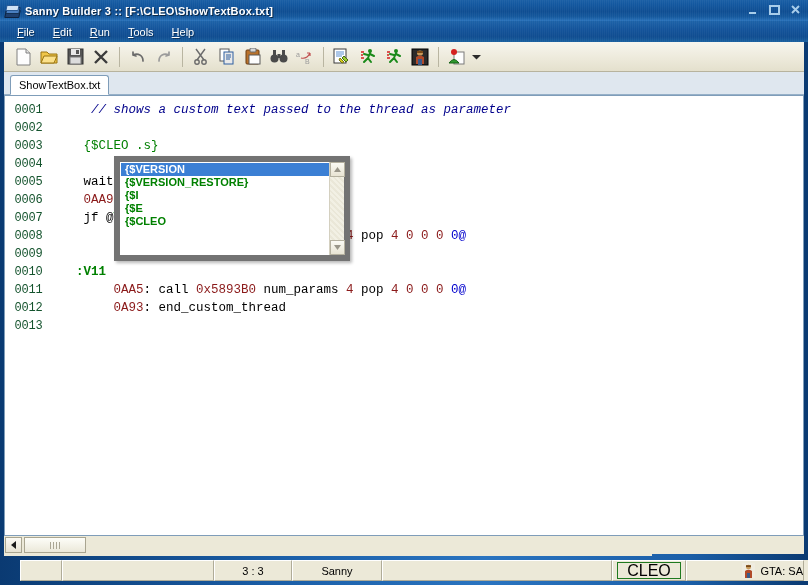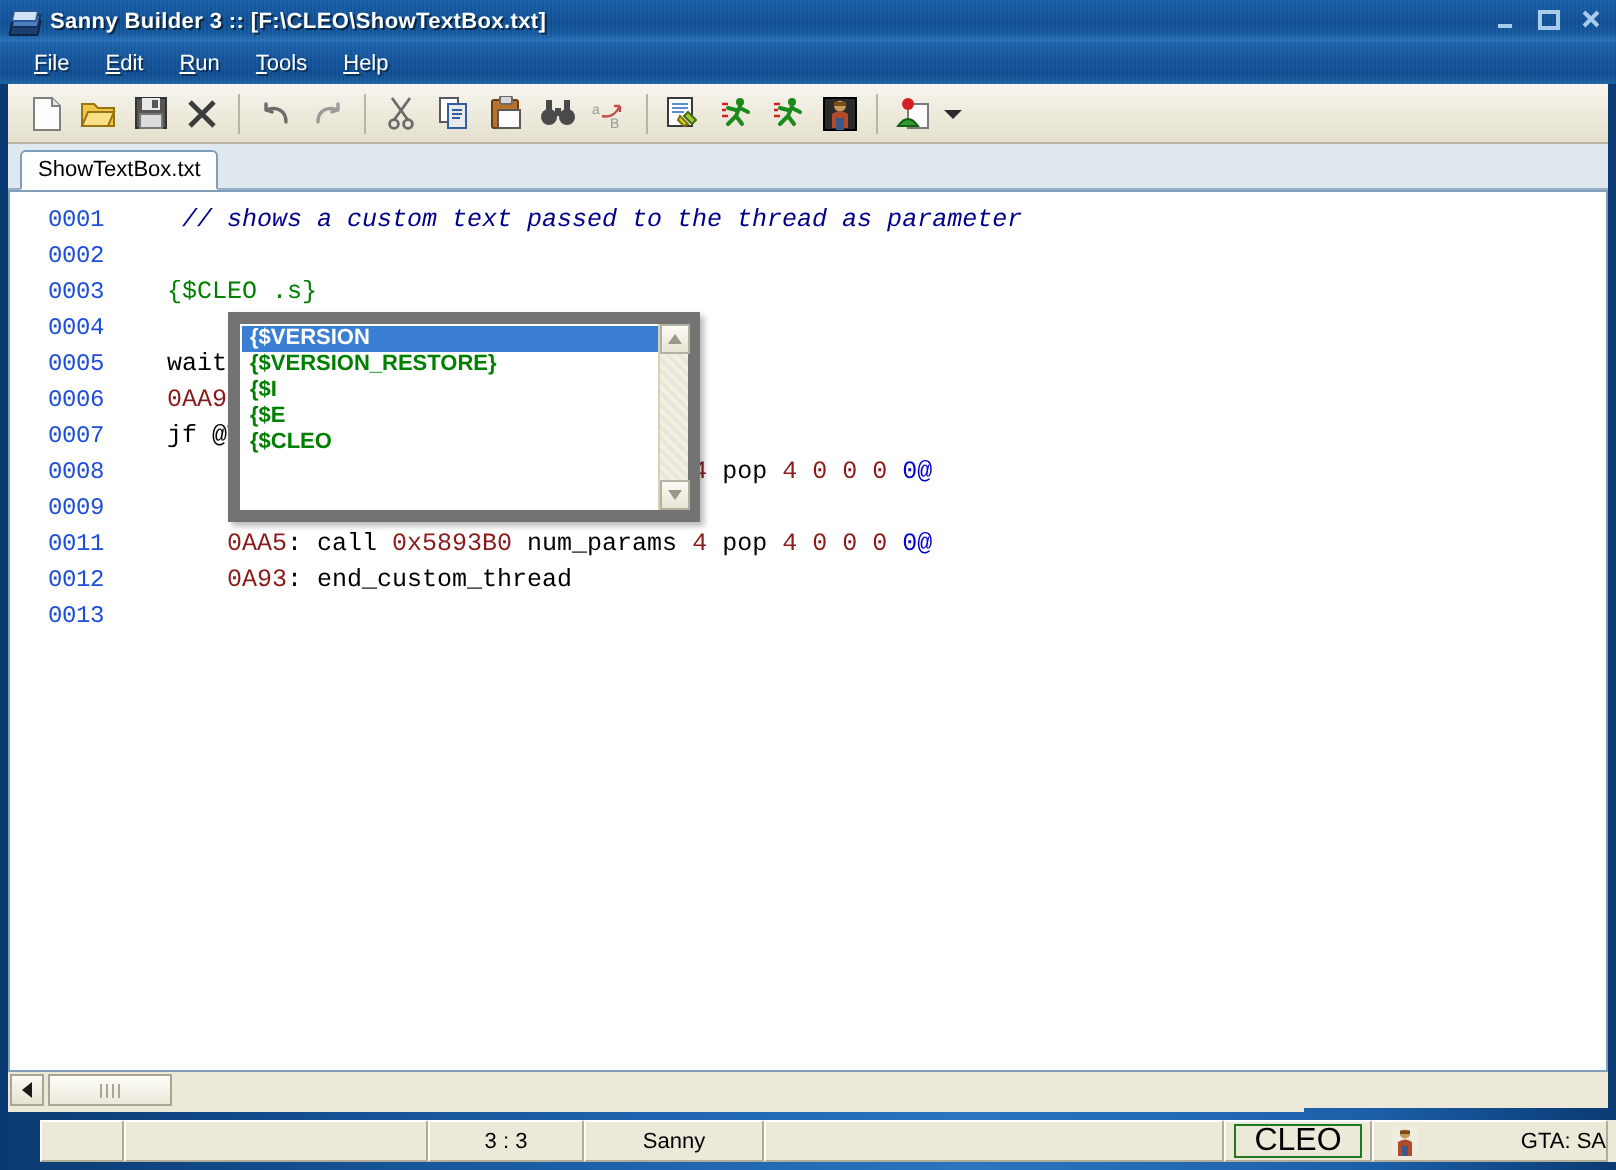--- a/index.html
+++ b/index.html
@@ -94,22 +94,22 @@
     position:absolute;left:0;top:53px;width:800px;height:441px;
     background:#ffffff;border:1px solid #7f9db9;box-sizing:border-box;overflow:hidden;
   }
   .editor{
     position:absolute;left:0;top:0;right:0;bottom:0;
     font-family:"Liberation Mono","DejaVu Sans Mono",monospace;
     font-size:12.5px;line-height:18px;padding-top:5px;box-sizing:border-box;
   }
   .eline{height:18px;display:flex;align-items:center;white-space:pre;}
   .lno{
-    width:56px;min-width:56px;text-align:right;padding-right:9px;box-sizing:border-box;
-    color:#1d4ed8;font-size:12px;letter-spacing:-.2px;
+    width:56px;min-width:56px;text-align:center;padding-right:9px;box-sizing:border-box;
+    color:#14532d;font-size:12px;letter-spacing:-.2px;
   }
   .code{flex:1;white-space:pre;}
   .c-comment{color:#00008B;font-style:italic;}
   .c-dir{color:#008000;}
   .c-label{color:#008000;font-weight:bold;}
   .c-kw{color:#000000;}
   .c-num{color:#8B1A1A;}
   .c-var{color:#0000CD;}
   .c-op{color:#000000;}
 
@@ -349,20 +349,21 @@
       <div class="editor" id="editor-lines">
           <div class="eline"><div class="lno">0001</div><div class="code"><span class="c-comment">    // shows a custom text passed to the thread as parameter</span></div></div>
           <div class="eline"><div class="lno">0002</div><div class="code"><span class="c-op"></span></div></div>
           <div class="eline"><div class="lno">0003</div><div class="code"><span class="c-dir">   {$CLEO .s}</span></div></div>
           <div class="eline"><div class="lno">0004</div><div class="code"><span class="c-op"></span></div></div>
           <div class="eline"><div class="lno">0005</div><div class="code"><span class="c-kw">   wait 0</span></div></div>
           <div class="eline"><div class="lno">0006</div><div class="code"><span class="c-num">   0AA9</span><span class="c-kw">: is_game_version_original</span></div></div>
           <div class="eline"><div class="lno">0007</div><div class="code"><span class="c-kw">   jf @</span><span class="c-label">V11</span></div></div>
           <div class="eline"><div class="lno">0008</div><div class="code"><span class="c-num">       0AA5</span><span class="c-kw">: call </span><span class="c-num">0x5893B0</span><span class="c-kw"> num_params </span><span class="c-num">4</span><span class="c-kw"> pop </span><span class="c-num">4 0 0 0 </span><span class="c-var">0@</span></div></div>
           <div class="eline"><div class="lno">0009</div><div class="code"><span class="c-op"></span></div></div>
+          <div class="eline"><div class="lno">0010</div><div class="code"><span class="c-label">  :V11</span></div></div>
           <div class="eline"><div class="lno">0011</div><div class="code"><span class="c-num">       0AA5</span><span class="c-kw">: call </span><span class="c-num">0x5893B0</span><span class="c-kw"> num_params </span><span class="c-num">4</span><span class="c-kw"> pop </span><span class="c-num">4 0 0 0 </span><span class="c-var">0@</span></div></div>
           <div class="eline"><div class="lno">0012</div><div class="code"><span class="c-num">       0A93</span><span class="c-kw">: end_custom_thread</span></div></div>
           <div class="eline"><div class="lno">0013</div><div class="code"><span class="c-op"></span></div></div>
         </div>
 
       <div class="acpop">
         <div class="aclist" id="ac-list">
             <div class="acitem sel">{$VERSION</div>
             <div class="acitem">{$VERSION_RESTORE}</div>
             <div class="acitem">{$I</div>
@@ -406,21 +407,21 @@
 
   <div class="statusbar">
     <div class="sb-cell" style="width:42px"></div>
     <div class="sb-cell" style="width:152px"></div>
     <div class="sb-cell" style="width:78px">3 : 3</div>
     <div class="sb-cell" style="width:90px">Sanny</div>
     <div class="sb-cell" style="width:230px"></div>
     <div class="sb-cell" style="width:74px">
       <span class="cleo-box">CLEO</span>
     </div>
-    <div class="sb-cell" style="flex:1;justify-content:space-between;padding-left:9px">
+    <div class="sb-cell" style="flex:1;justify-content:flex-end;padding-left:9px">
       <span class="gta-icon">
         <svg width="13" height="15" viewBox="0 0 13 15">
             <rect x="0" y="0" width="13" height="15" fill="#efece0"></rect>
             <ellipse cx="6.5" cy="4" rx="2.6" ry="2.2" fill="#c89a5a"></ellipse>
             <path d="M4 2.2 h5 v1.8 h-5 z" fill="#7a4a18"></path>
             <path d="M3 8 q3.5 -2.6 7 0 l0 7 h-7 z" fill="#b04a2a"></path>
             <rect x="5" y="10" width="3" height="5" fill="#3a5a8a"></rect>
           </svg>
       </span>
       <span>GTA: SA</span>

